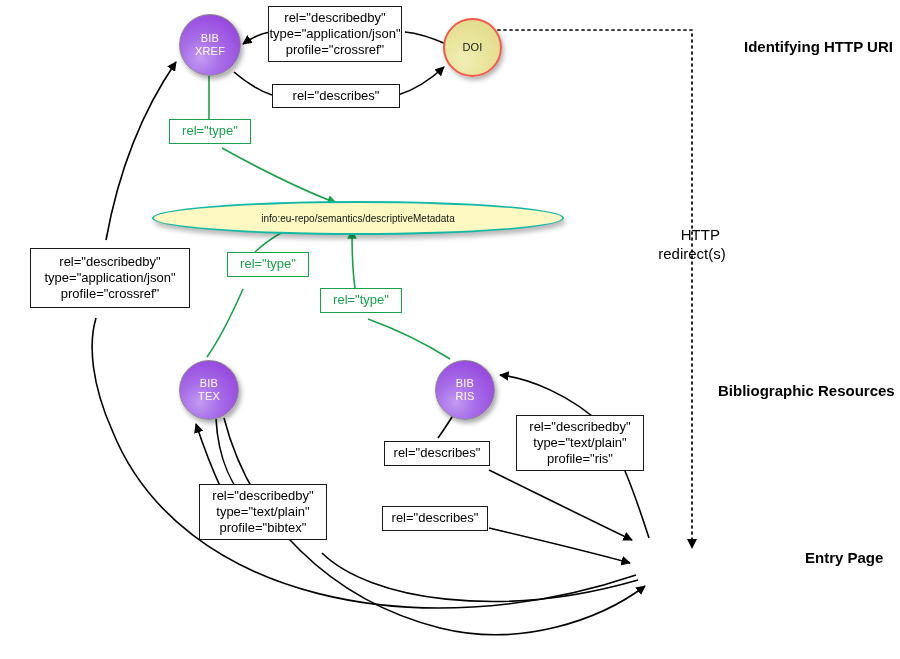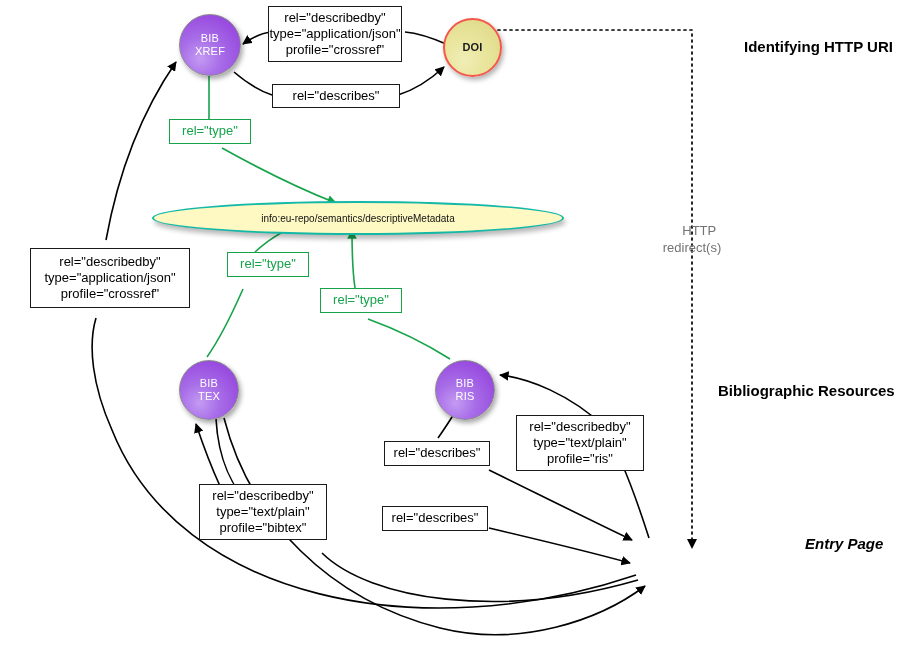--- a/index.html
+++ b/index.html
@@ -105,23 +105,23 @@
   }
   .zone-label {
     position: absolute;
     font-size: 15px;
     font-weight: bold;
     color: #000000;
     white-space: nowrap;
   }
   .plain-label {
     position: absolute;
-    font-size: 13px;
+    font-size: 15px;
     line-height: 1.25;
-    color: #737373;
+    color: #000000;
     text-align: center;
     white-space: pre;
   }
 </style>
 </head>
 <body>
 
 <div id="canvas">
 
   <svg class="layer" viewBox="0 0 900 659">
@@ -167,21 +167,21 @@
     <path class="edge" d="M 606 428 C 570 394 528 378 500 375" marker-end="url(#arrow-black)"></path>
 
     <path class="edge-dotted" d="M 498 30 L 692 30 L 692 548" marker-end="url(#arrow-black)"></path>
   </svg>
 
   <div class="node node-purple" style="left:179px; top:14px; width:60px; height:60px;">
     <span>BIB</span>
     <span>XREF</span>
   </div>
 
-  <div class="node node-doi" style="left:443px; top:18px; width:55px; height:55px;font-weight:bold;">
+  <div class="node node-doi" style="left:443px; top:18px; width:55px; height:55px;">
     <span>DOI</span>
   </div>
 
   <div class="node node-purple" style="left:179px; top:360px; width:58px; height:58px;">
     <span>BIB</span>
     <span>TEX</span>
   </div>
 
   <div class="node node-purple" style="left:435px; top:360px; width:58px; height:58px;">
     <span>BIB</span>
@@ -247,17 +247,17 @@
   </div>
 
   <div class="zone-label" style="left:744px; top:38px;">
     <span>Identifying HTTP URI</span>
   </div>
 
   <div class="zone-label" style="left:718px; top:382px;">
     <span>Bibliographic Resources</span>
   </div>
 
-  <div class="zone-label" style="left:805px; top:535px;font-style:italic;">
+  <div class="zone-label" style="left:805px; top:549px;">
     <span>Entry Page</span>
   </div>
 
 </div>
 
 </body></html>

